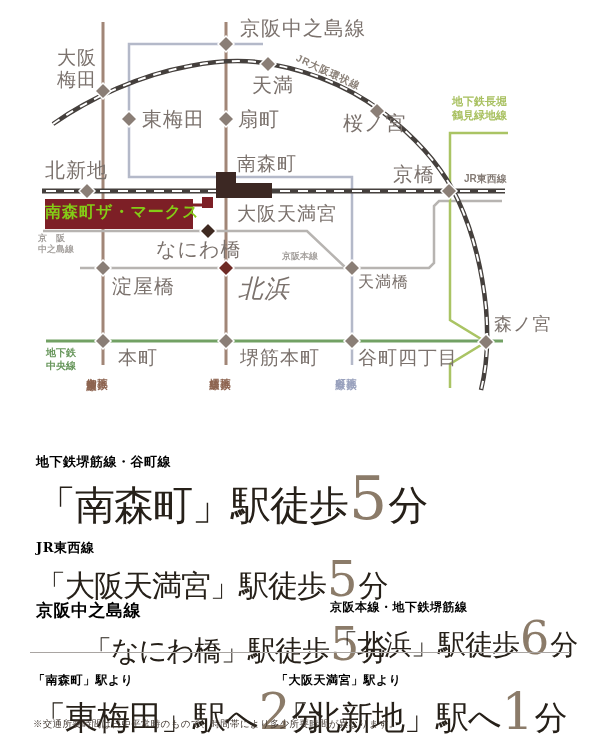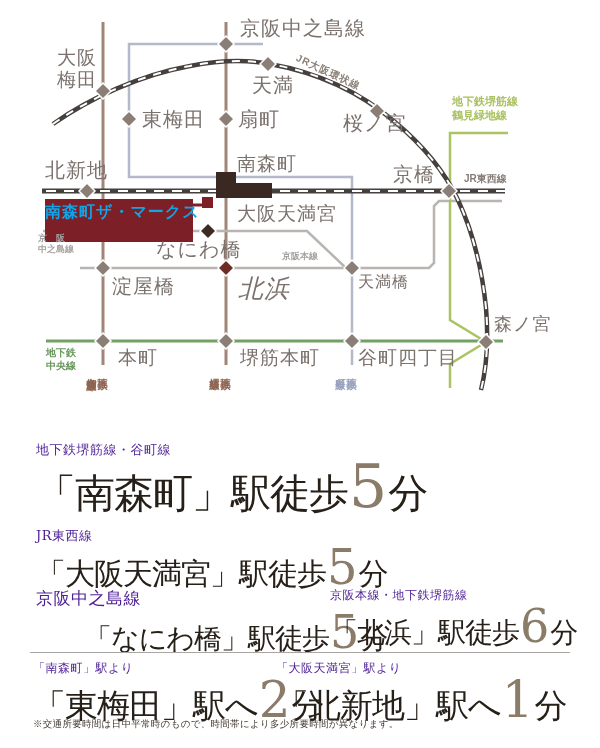--- a/index.html
+++ b/index.html
@@ -11,26 +11,26 @@
   .st{position:absolute;font-family:"DejaVu Serif",serif;color:#7b726d;
       white-space:nowrap;letter-spacing:1px;font-size:19px;line-height:1.15;}
   
   .slabel{position:absolute;font-family:"Liberation Sans",sans-serif;font-weight:bold;
           white-space:nowrap;line-height:1.25;}
   
   .vcol{position:absolute;writing-mode:vertical-rl;text-orientation:upright;
         font-family:"Liberation Sans",sans-serif;font-weight:bold;font-size:10px;
         line-height:11px;letter-spacing:1px;}
   .vcol span{display:block;}
-  .property-box{position:absolute;left:45px;top:199px;width:148px;height:43px;
-        background:#7d1f26;color:#0ea5e9;font-size:16px;font-weight:600;text-align:center;
+  .property-box{position:absolute;left:45px;top:199px;width:148px;height:30px;
+        background:#7d1f26;color:#84cc16;font-size:16px;font-weight:600;text-align:center;
         line-height:25px;letter-spacing:1px;white-space:nowrap;}
   
   .blk{position:absolute;color:#262019;}
-  .blk .lab{font-weight:normal;color:#4c1d95;letter-spacing:0.5px;}
+  .blk .lab{font-weight:bold;color:#000000;letter-spacing:0.5px;margin-top:12px;}
   .main{display:flex;align-items:baseline;letter-spacing:-1px;color:#262019;white-space:nowrap;}
   .num{font-family:"DejaVu Serif",serif;color:#8b7b69;line-height:0.85;margin:0 1px;letter-spacing:0;}
   .divider{position:absolute;left:30px;top:652px;width:540px;height:1px;background:#a9a5a2;}
   .note{position:absolute;left:33px;top:718px;font-size:9.5px;color:#3f352e;
         font-family:"Liberation Sans",sans-serif;letter-spacing:0.3px;}
 </style>
 </head>
 <body>
 
 <div class="page">
@@ -104,21 +104,21 @@
     <div class="st" style="left:494px;top:314px;font-size:18px;">森ノ宮</div>
     <div class="st" style="left:358px;top:347px;">谷町四丁目</div>
     <div class="st" style="left:118px;top:347px;">本町</div>
     <div class="st" style="left:240px;top:347px;">堺筋本町</div>
 
     <div class="slabel" style="left:299px;top:52px;font-size:10px;color:#8b8178;letter-spacing:1px;transform:rotate(25deg);transform-origin:left top;">JR大阪環状線</div>
     <div class="slabel" style="left:464px;top:173px;font-size:10px;color:#857c76;">JR東西線</div>
     <div class="slabel" style="left:282px;top:251px;font-size:9px;color:#a5a19e;">京阪本線</div>
     <div class="slabel" style="left:38px;top:233px;font-size:9px;color:#a5a19e;"><span style="letter-spacing:9px;">京阪</span><br><span>中之島線</span></div>
     <div class="slabel" style="left:46px;top:347px;font-size:10px;color:#67965b;"><span>地下鉄</span><br><span>中央線</span></div>
-    <div class="slabel" style="left:452px;top:95px;font-size:11px;color:#a9c161;"><span>地下鉄堺筋線</span><br><span>鶴見緑地線</span></div>
+    <div class="slabel" style="left:452px;top:95px;font-size:11px;color:#a9c161;"><span>地下鉄長堀</span><br><span>鶴見緑地線</span></div>
     <div class="vcol" style="left:86px;top:370px;color:#8d6450;">
         <span>地下鉄</span>
         <span>御堂筋線</span>
       </div>
     <div class="vcol" style="left:209px;top:370px;color:#8d6450;">
         <span>地下鉄</span>
         <span>堺筋線</span>
       </div>
     <div class="vcol" style="left:335px;top:370px;color:#99a1bd;">
         <span>地下鉄</span>

